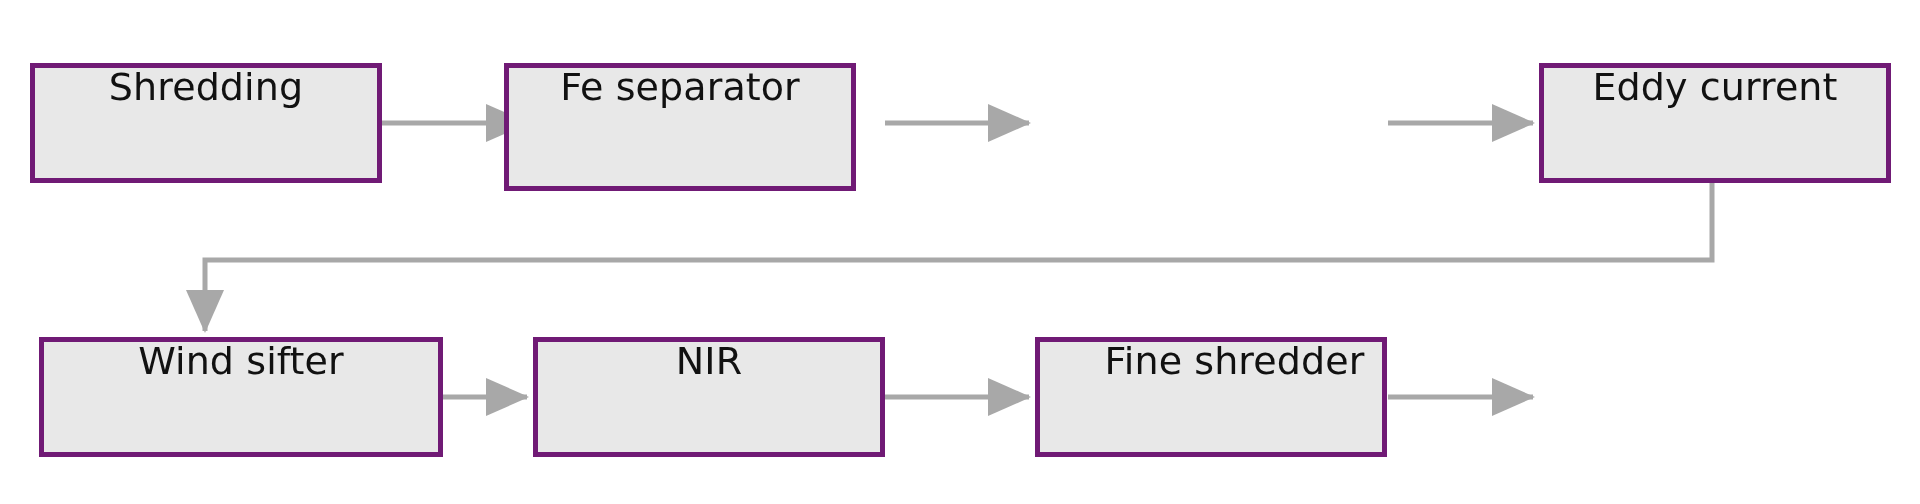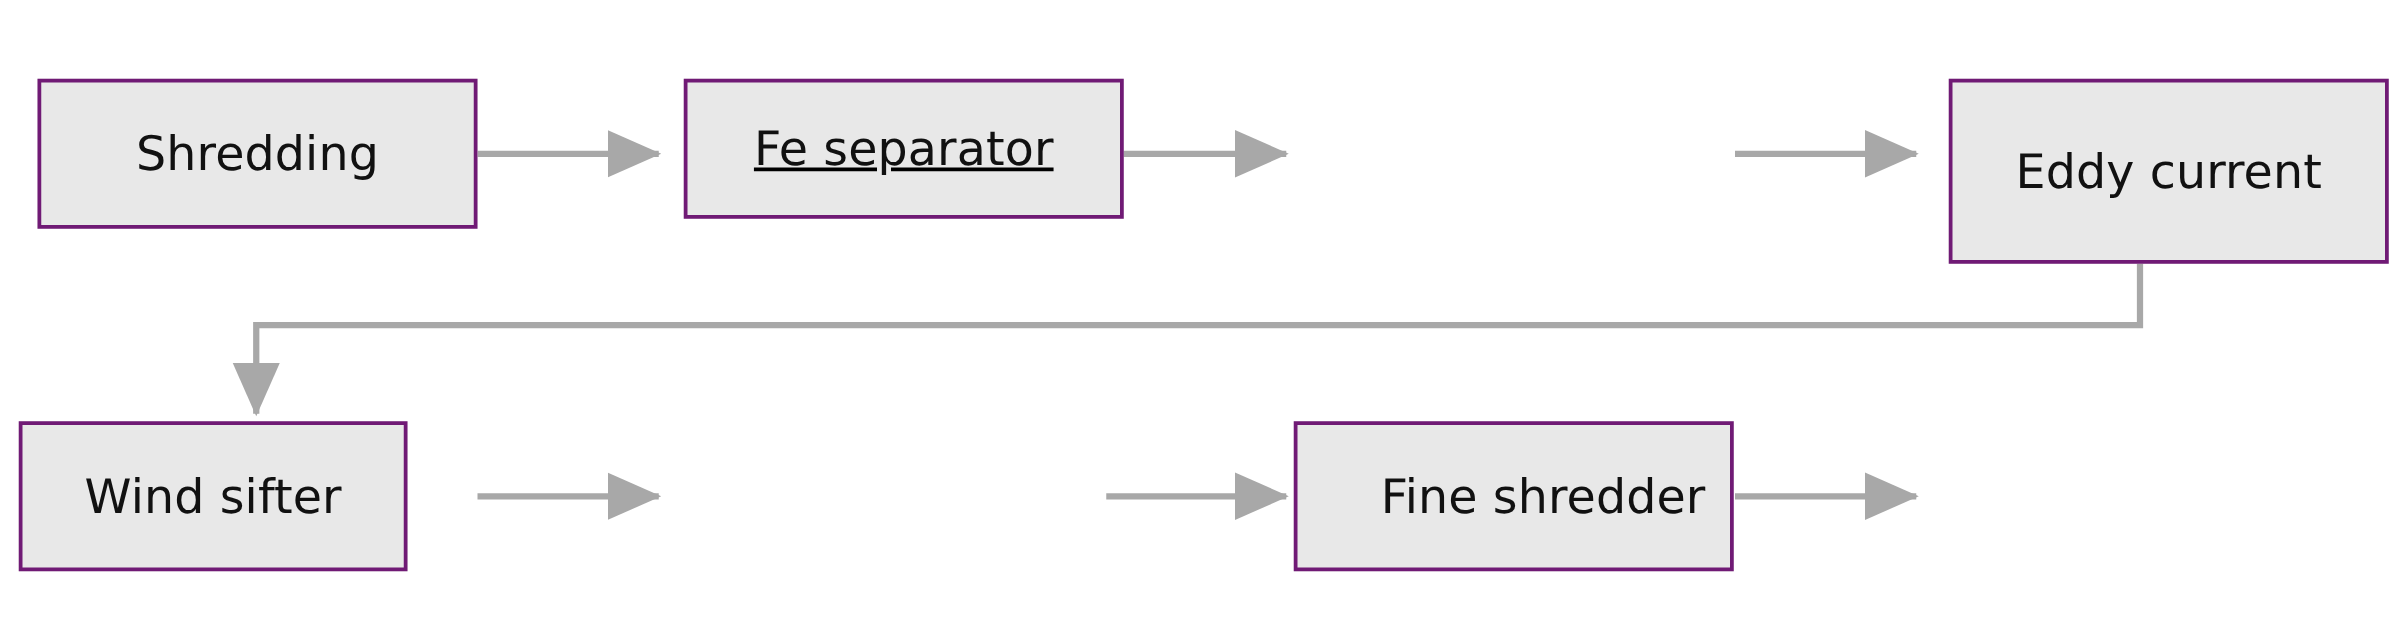--- a/index.html
+++ b/index.html
@@ -24,23 +24,22 @@
     left: 0;
     top: 0;
     width: 1920px;
     height: 504px;
     pointer-events: none;
   }
   .node {
     position: absolute;
     box-sizing: border-box;
     background: #e8e8e8;
-    border: 3px solid #701a75;
+    border: 5px solid #701a75;
     display: flex;
-    align-items: center;
     justify-content: center;
   }
   .node-label {
     font-size: 38px;
     line-height: 1;
     color: #111111;
     letter-spacing: 0.1px;
     white-space: nowrap;
   }
 </style>
@@ -68,32 +67,35 @@
 
     <polyline points="885,397 1029,397" fill="none" stroke="#a8a8a8" stroke-width="5" marker-end="url(#arrowhead)"></polyline>
 
     <polyline points="1388,397 1533,397" fill="none" stroke="#a8a8a8" stroke-width="5" marker-end="url(#arrowhead)"></polyline>
   </svg>
 
   <div class="node" style="left:30px; top:63px; width:352px; height:120px;">
     <span class="node-label">Shredding</span>
   </div>
 
-  <div class="node" style="left:547px; top:63px; width:352px; height:112px;text-decoration:underline;">
+  <div class="node" style="left:504px; top:63px; width:352px; height:128px;">
     <span class="node-label">Fe separator</span>
   </div>
 
 
-  <div class="node" style="left:1539px; top:63px; width:352px; height:148px;margin-left:20px;">
+  <div class="node" style="left:1539px; top:63px; width:352px; height:120px;">
     <span class="node-label">Eddy current</span>
   </div>
 
-  <div class="node" style="left:15px; top:337px; width:311px; height:120px;">
+  <div class="node" style="left:39px; top:337px; width:404px; height:120px;">
     <span class="node-label">Wind sifter</span>
   </div>
 
+  <div class="node" style="left:533px; top:337px; width:352px; height:120px;">
+    <span class="node-label">NIR</span>
+  </div>
 
   <div class="node" style="left:1035px; top:337px; width:352px; height:120px;padding-left:47px;">
     <span class="node-label">Fine shredder</span>
   </div>
 
 
 </div>
 
 </body></html>

